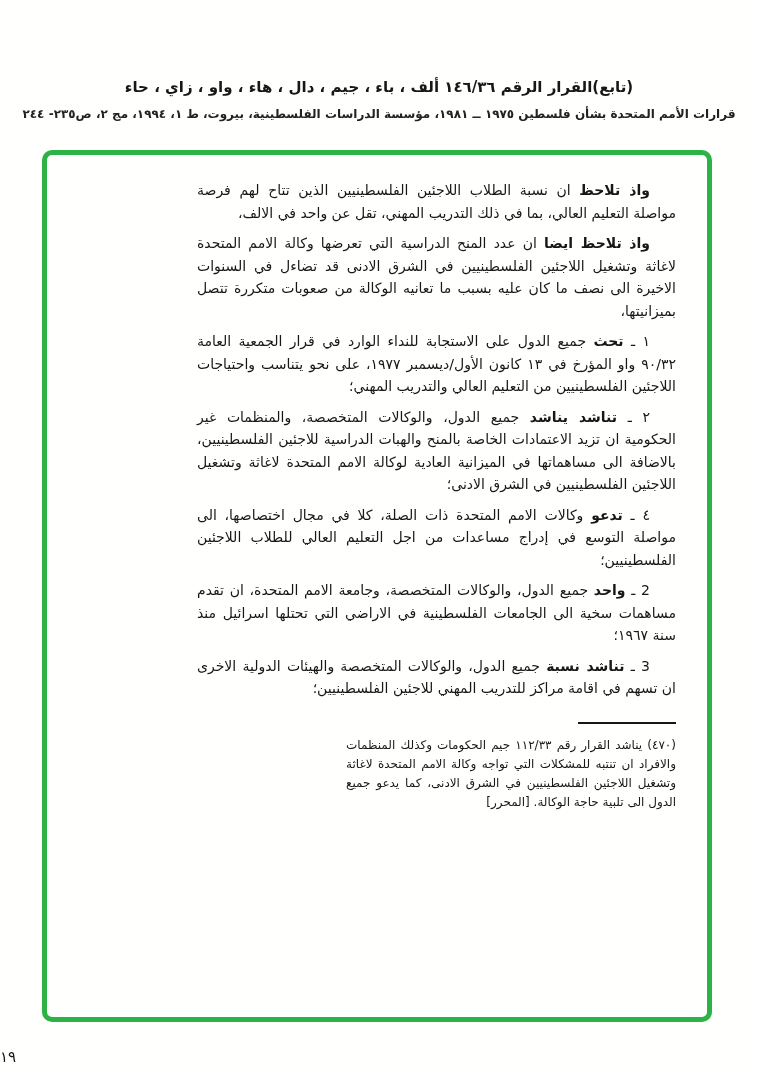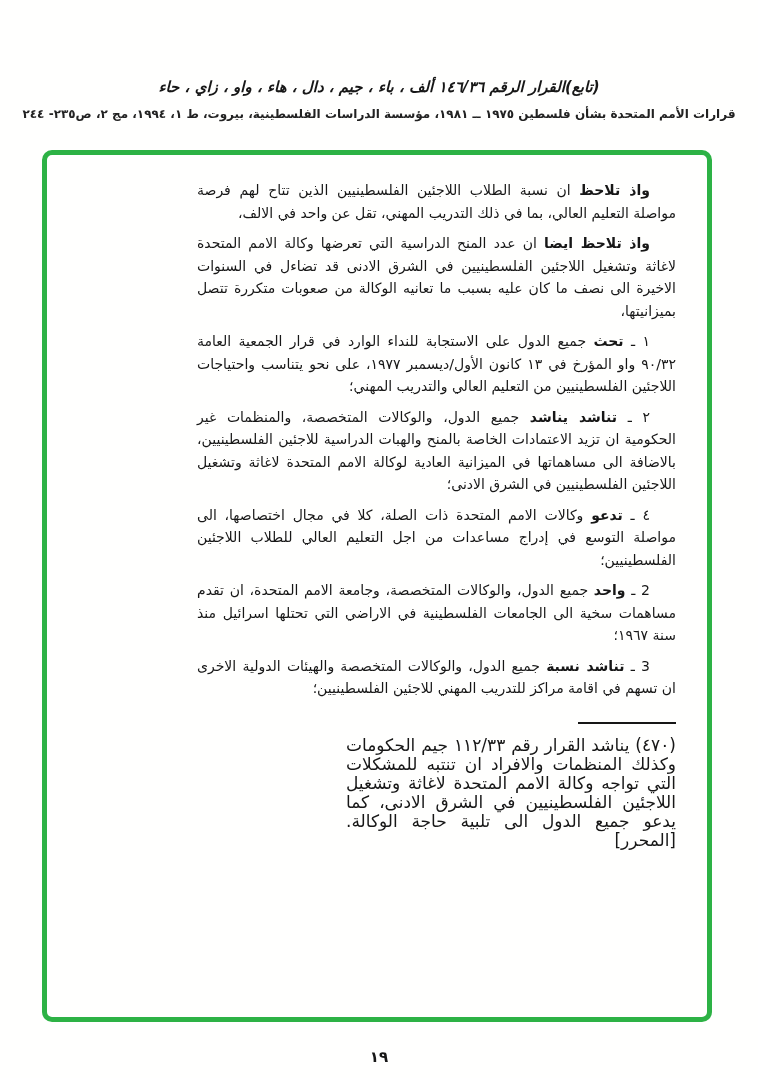--- a/index.html
+++ b/index.html
@@ -21,21 +21,20 @@
     position: absolute;
     top: 78px;
     left: 0;
     right: 0;
     text-align: center;
   }
   .header-title {
     font-size: 15px;
     font-weight: bold;
     letter-spacing: 0.2px;
-    font-style: italic;
   }
   .header-subtitle {
     margin-top: 11px;
     font-size: 12px;
     font-weight: bold;
     color: #222;
   }
   .content-box {
     position: absolute;
     top: 150px;
@@ -61,32 +60,32 @@
   .lead { font-weight: bold; }
   .footnote-separator {
     width: 98px;
     height: 2px;
     background: #161616;
     margin-top: 22px;
     margin-bottom: 12px;
   }
   .footnote-block {
     width: 330px; 
-    font-size: 17px;
+    font-size: 12px;
     line-height: 19px;
     text-align: justify;
   }
   .page-number {
     position: absolute;
     bottom: 12px;
     left: 0;
     right: 0;
-    text-align: center;
+    text-align: left;
     font-size: 15px;
-    font-weight: bold;
+    font-weight: normal;
   }
 </style>
 </head>
 <body>
 
 <div class="page">
 
   <div class="doc-header">
     <div class="header-title">(تابع)القرار الرقم ١٤٦/٣٦ ألف ، باء ، جيم ، دال ، هاء ، واو ، زاي ، حاء</div>
     <div class="header-subtitle">قرارات الأمم المتحدة بشأن فلسطين ١٩٧٥ ــ ١٩٨١، مؤسسة الدراسات الفلسطينية، بيروت، ط ١، ١٩٩٤، مج ٢، ص٢٣٥- ٢٤٤</div>

